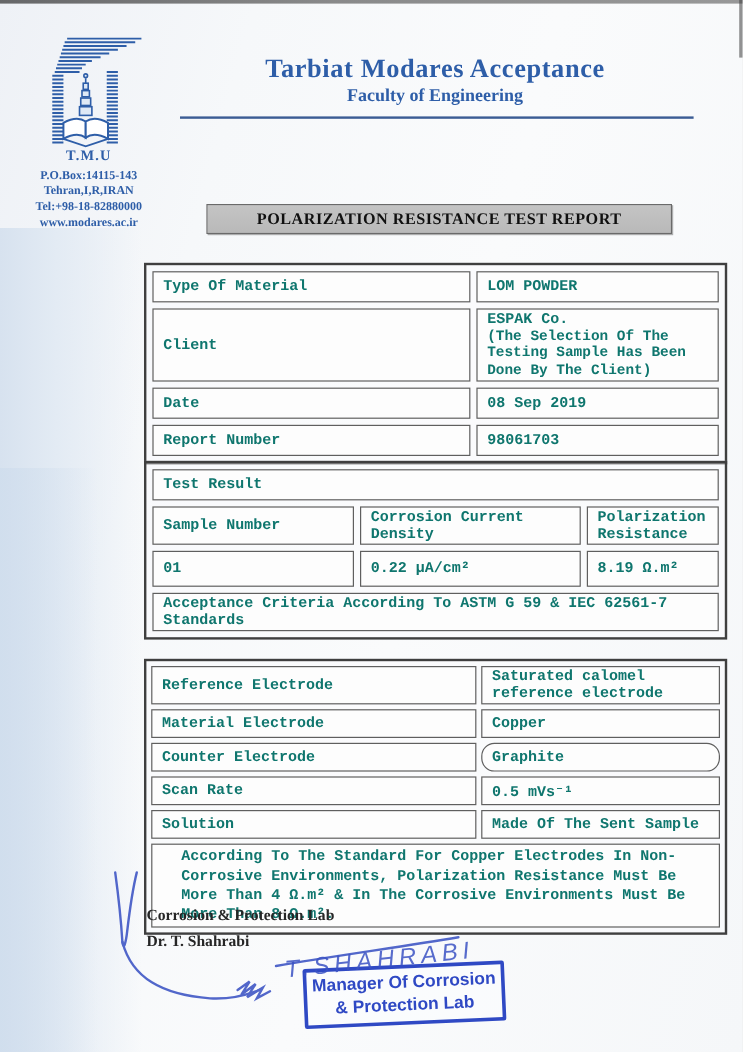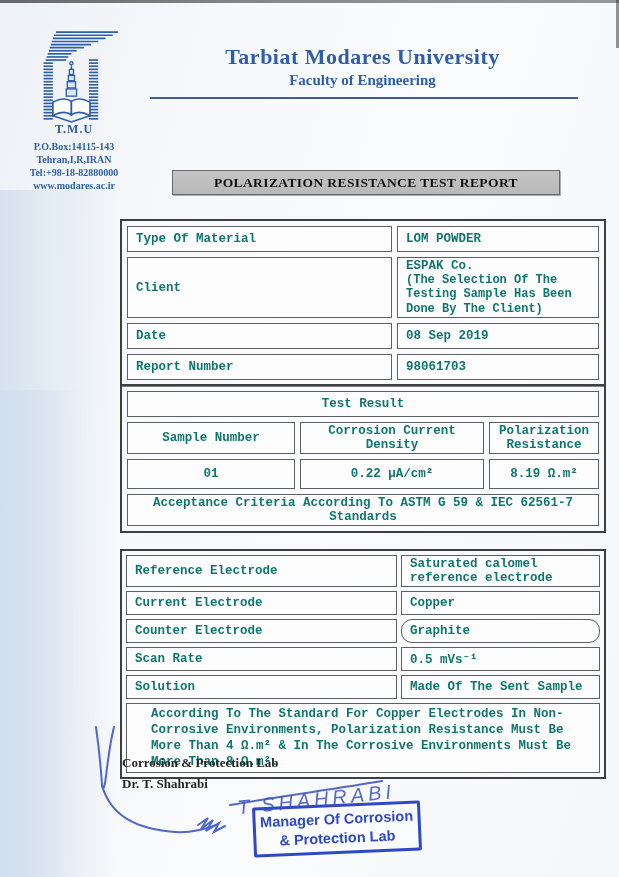--- a/index.html
+++ b/index.html
@@ -33,21 +33,21 @@
     border:1px solid #6a6a6a;box-shadow:1px 1px 0 rgba(80,80,80,.45);
     text-align:center;font-weight:bold;font-size:13.5px;color:#101010;letter-spacing:.4px;
   }
 
   
   table.doc{border-collapse:separate;border-spacing:5px;position:absolute;
     border:2px solid #3f3f3f;background:rgba(252,253,254,.35);}
   table.doc td{border:1.5px solid #5f5f5f;font-weight:bold;font-size:12.5px;color:#0f766e;
     padding:1px 8px;background:#fdfdfd;vertical-align:middle;font-family:Liberation Mono, monospace;}
   td.gray{background:linear-gradient(180deg,#cbcbcb,#c2c2c2);}
-  td.center{text-align:center;}
+  td.center{text-align:left;}
   .t-info{left:120px;top:219px;width:486px;}
   .t-result{left:120px;top:384px;width:486px;}
   .t-cond{left:120px;top:549px;width:486px;}
   .t-cond td{padding:0 6px;font-size:12.5px;}
   .note-cell{line-height:1.28;}
   .val-note{display:block;font-size:12px;line-height:1.2;}
 
   
   .signoff{position:absolute;left:122px;top:752px;font-size:13px;font-weight:bold;
     color:#262626;line-height:21px;}
@@ -146,21 +146,21 @@
     <div class="tmu">T.M.U</div>
     <div class="addr">
       <div>P.O.Box:14115-143</div>
       <div>Tehran,I,R,IRAN</div>
       <div>Tel:+98-18-82880000</div>
       <div>www.modares.ac.ir</div>
     </div>
   </div>
 
   <div class="title-wrap">
-    <div class="uni-title">Tarbiat Modares University</div>
+    <div class="uni-title">Tarbiat Modares Acceptance</div>
     <div class="faculty">Faculty of Engineering</div>
   </div>
   <div class="title-rule"></div>
 
   <div class="report-bar">POLARIZATION RESISTANCE TEST REPORT</div>
 
   <table class="doc t-info">
     <tbody>
         <tr>
       <td class="gray" style="width:247px;height:22px;">Type Of Material</td>
@@ -205,21 +205,21 @@
   </tbody>
     </table>
 
   <table class="doc t-cond" style="border-spacing:4px;">
     <tbody>
     <tr>
       <td style="width:253px;height:20px;">Reference Electrode</td>
       <td style="height:20px;">Saturated calomel reference electrode</td>
     </tr>
     <tr>
-      <td style="height:20px;">Current Electrode</td>
+      <td style="height:20px;">Material Electrode</td>
       <td style="height:20px;">Copper</td>
     </tr>
     <tr>
       <td style="height:20px;">Counter Electrode</td>
       <td style="height:20px;border-radius:11px;">Graphite</td>
     </tr>
     <tr>
       <td style="height:20px;">Scan Rate</td>
       <td style="height:20px;">0.5 mVs⁻¹</td>
     </tr>

